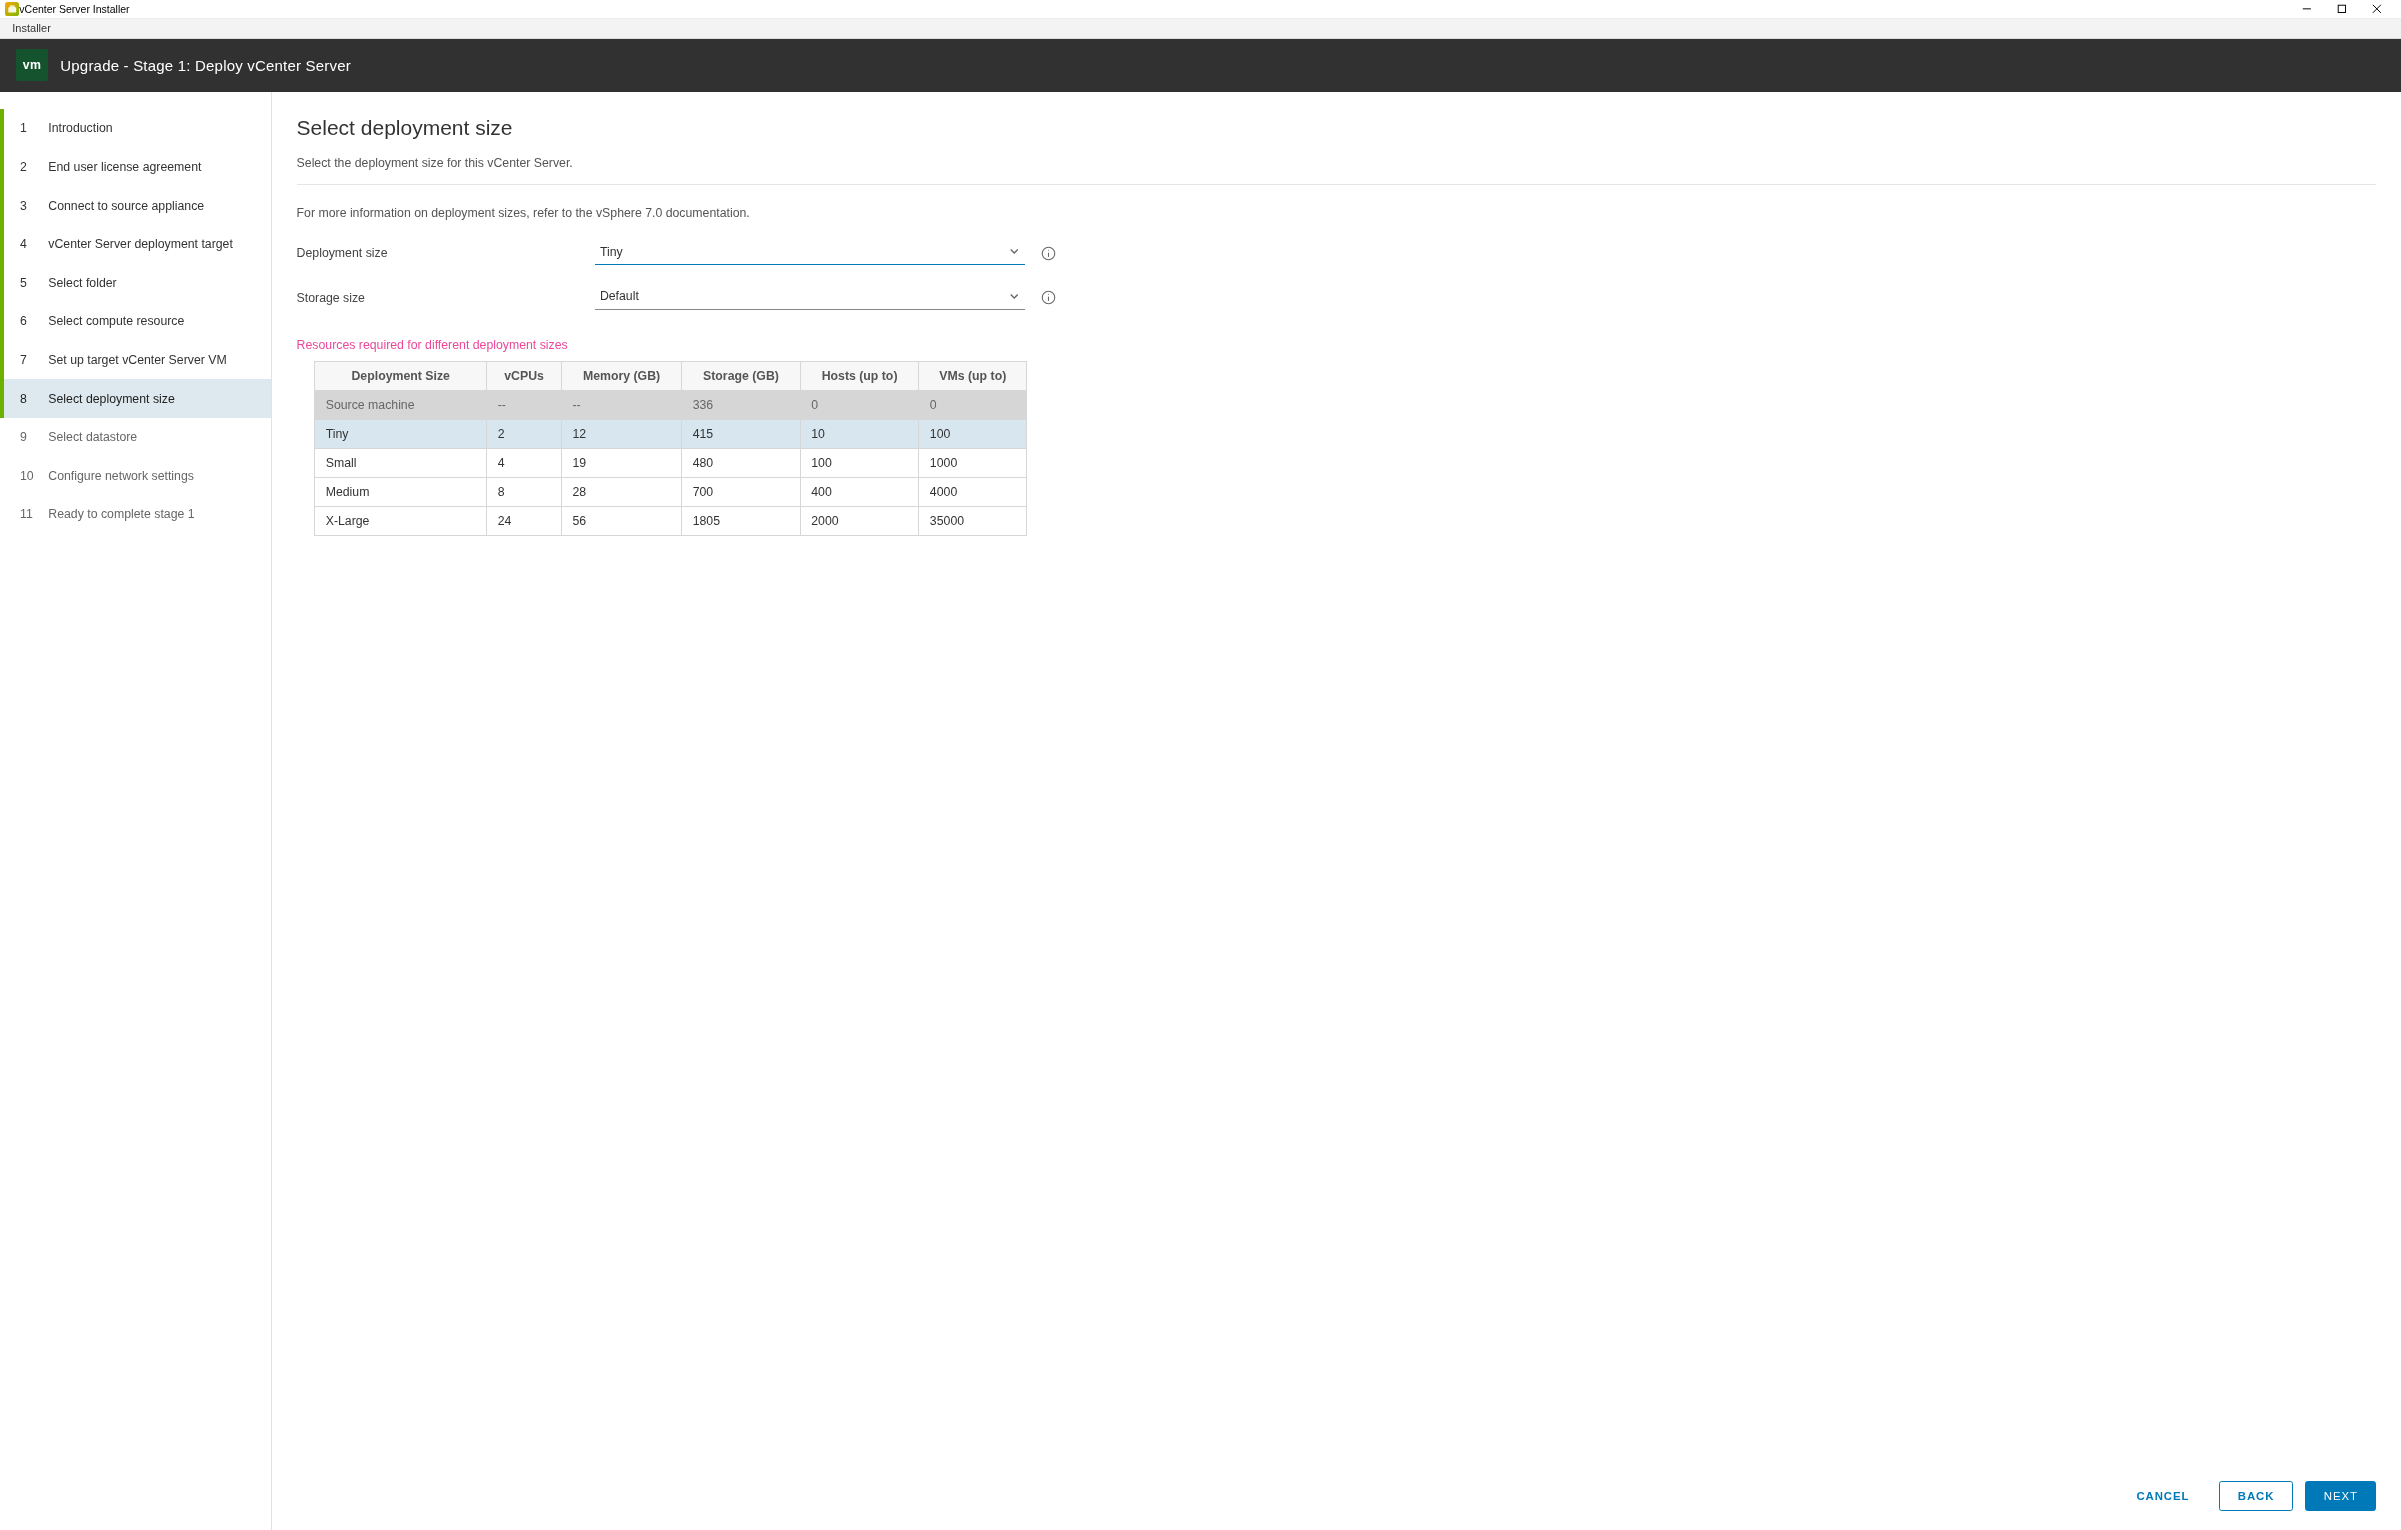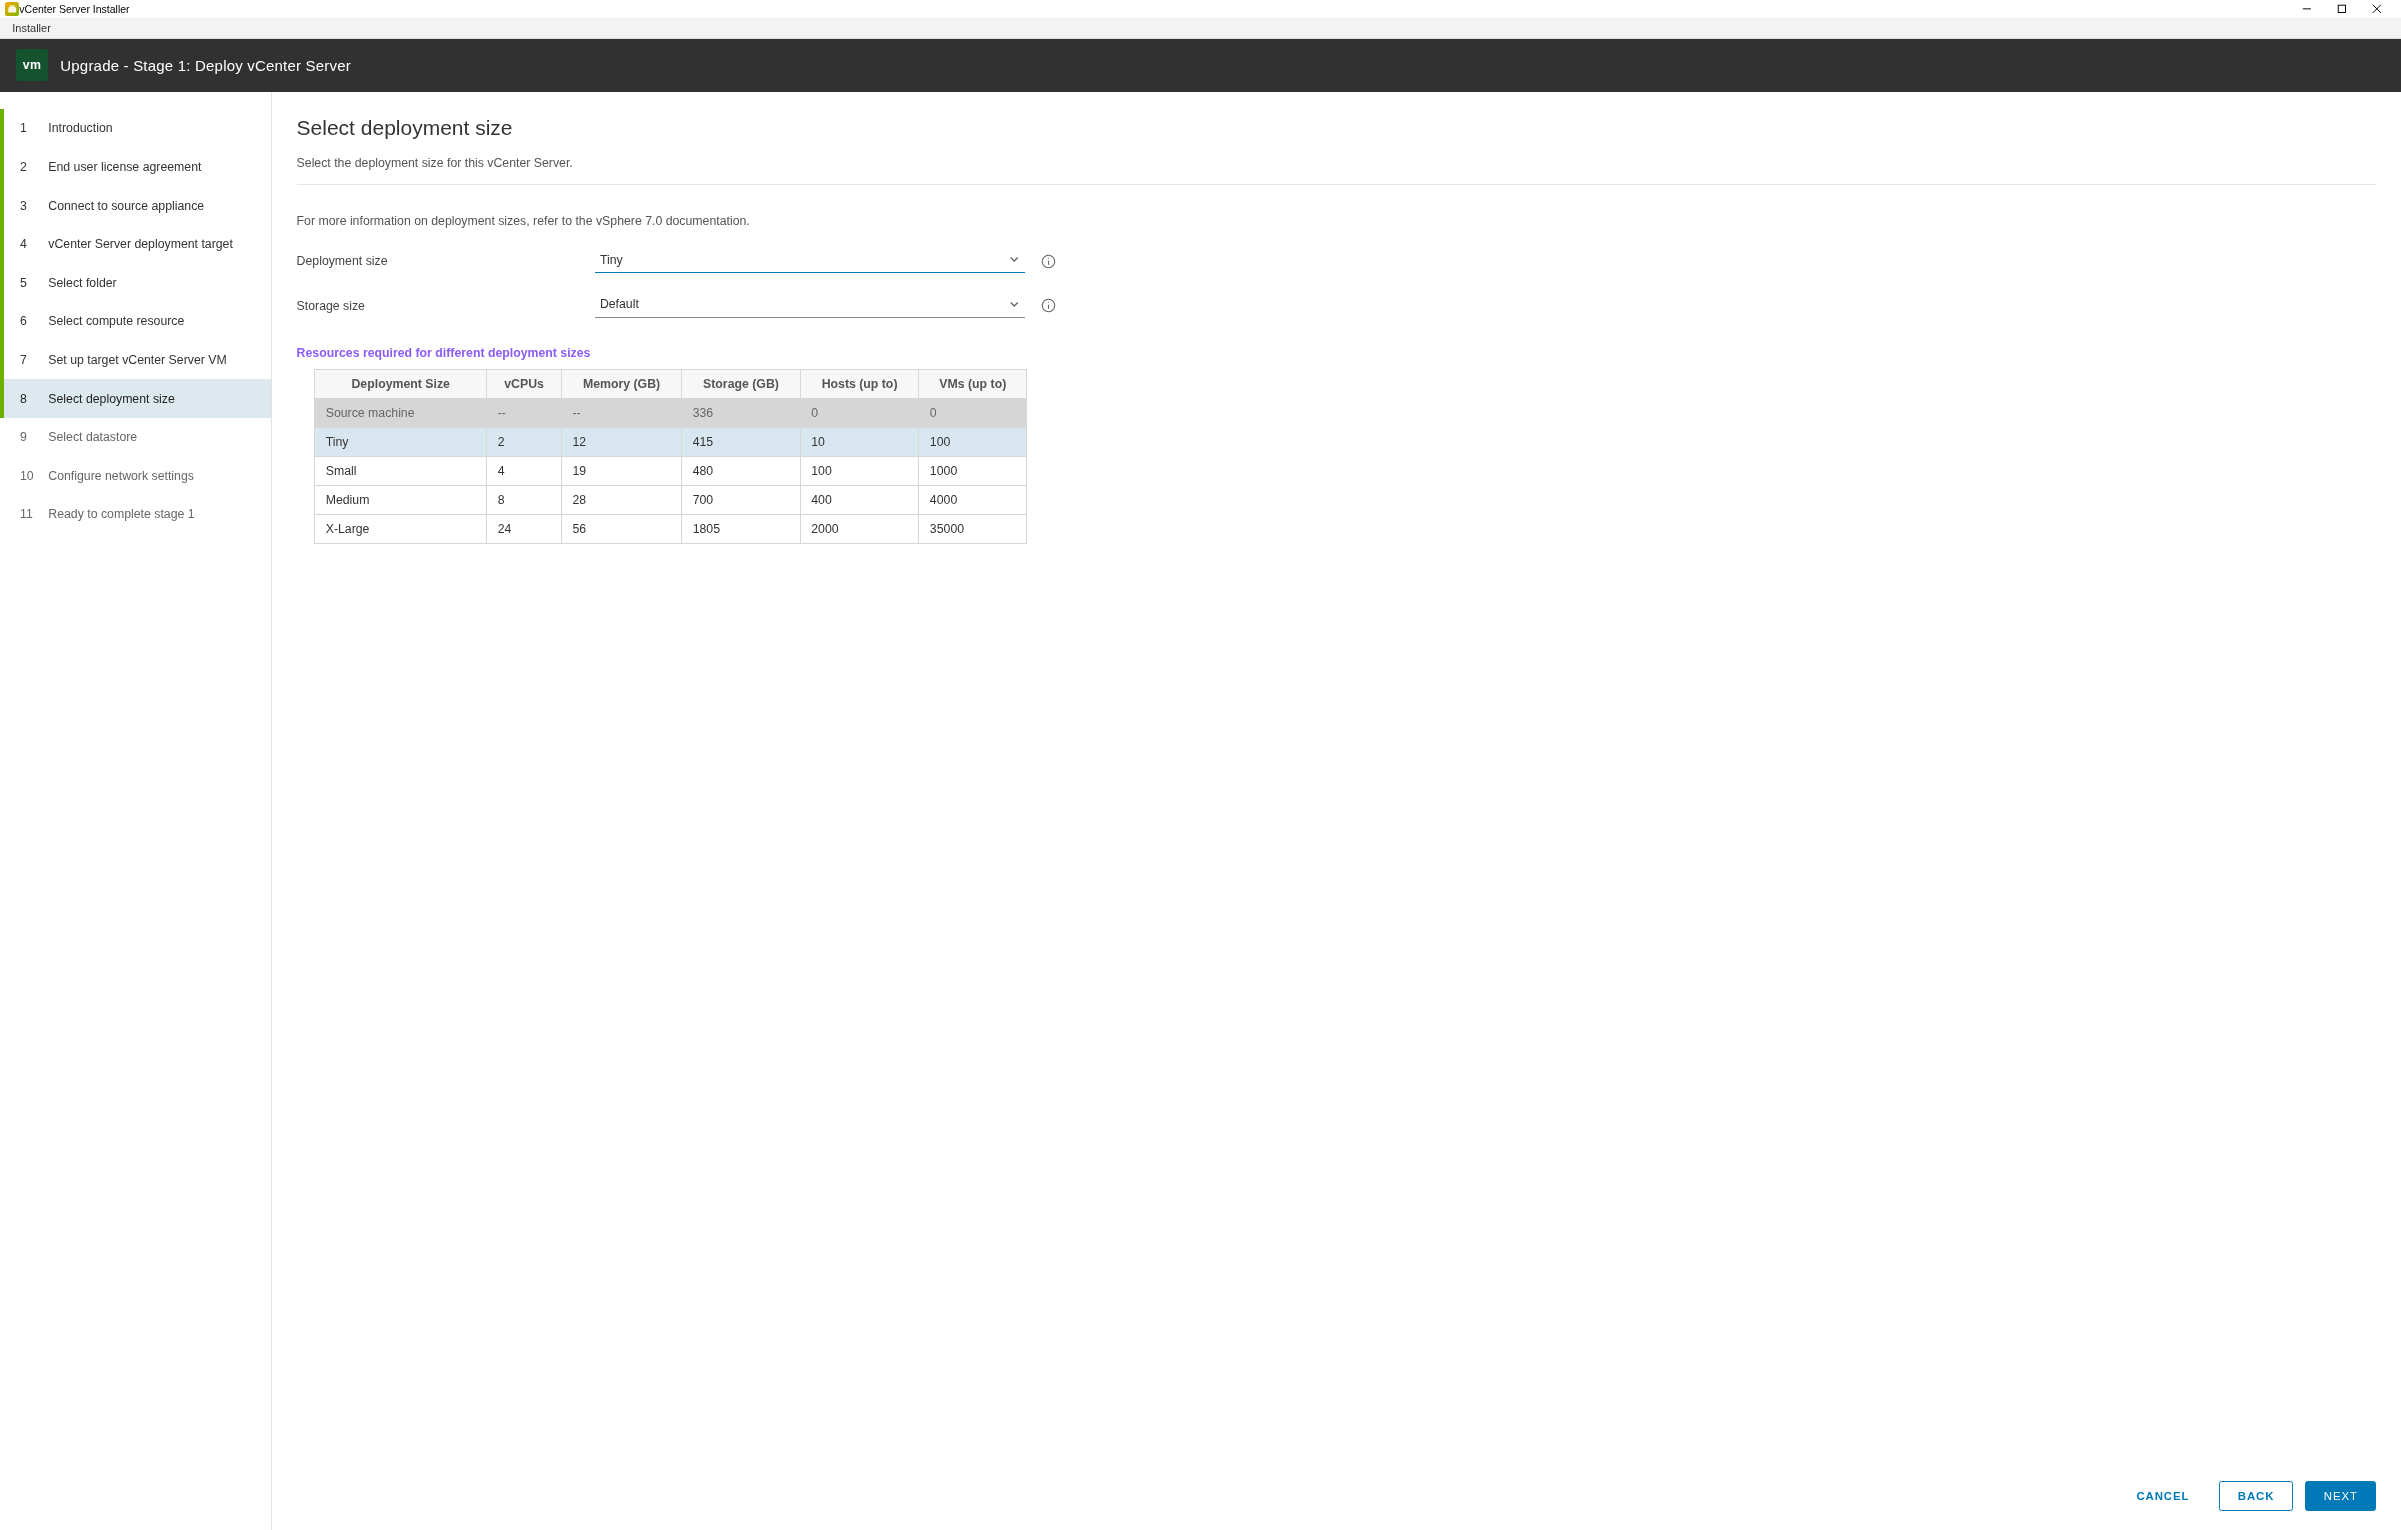--- a/index.html
+++ b/index.html
@@ -22,32 +22,32 @@
   
   .body { display:flex; height:calc(100% - 19.3px - 19.3px - 53px); }
   .sidebar { width:272px; border-right:0.9px solid #e2e2e2; padding:17.6px 0 17.6px 0; }
   .steps { list-style:none; }
   .step { display:flex; gap:12.3px; padding:12.3px 14px 12.3px 16px; font-size:12.3px; color:#666; border-left:4.4px solid transparent; }
   .step.completed { border-left-color:#6db100; color:#333;}
   .step.active { border-left-color:#6db100; background:#dde9ef; color:#222; font-weight:500;}
   .step-num { width:16px; text-align:left; color:inherit;}
   .main { flex:1; padding:24.6px 24.6px 0 24.6px; display:flex; flex-direction:column; position:relative;}
   h1.page-title { font-size:21px; font-weight:400; color:#333; margin-bottom:16px;}
-  .subtitle { color:#555; padding-bottom:14px; border-bottom:0.9px solid #e5e5e5; margin-bottom:29px;}
+  .subtitle { color:#555; padding-bottom:14px; border-bottom:0.9px solid #e5e5e5; margin-bottom:21px;}
   .help-text { color:#555; margin-bottom:21px;}
   .form-row { display:flex; align-items:center; margin-bottom:21px;}
   .form-label { width:298px; color:#444;}
   .select-wrap { flex:0 0 430px; position:relative; }
   .sel { width:100%; padding:3.5px 23px 5.3px 5.3px; border:none; border-bottom:0.9px solid #888; font-size:12.3px; color:#333; background:transparent; appearance:none; outline:none;}
   .sel.primary { border-bottom:1.8px solid #0079b8; color:#333;}
   .caret { position:absolute; right:5.3px; top:4.4px; pointer-events:none;}
   .caret svg{ width:10.5px;height:10.5px; stroke:#666; stroke-width:1.5; fill:none;}
   .info-icon { margin-left:16px; width:16px; height:16px; display:inline-flex; align-items:center; justify-content:center;}
   .info-icon svg{ width:15px;height:15px; stroke:#666; stroke-width:1.3; fill:none;}
-  .section-title { font-weight:700; color:#8b5cf6; margin-top:7px; margin-bottom:8.8px;}
+  .section-title { font-weight:400; color:#ec4899; margin-top:7px; margin-bottom:8.8px;}
   table.resources { border-collapse:collapse; width:713px; margin-left:17.6px; font-size:12.3px;}
   table.resources th, table.resources td { border:0.9px solid #d7d7d7; padding:7px 10.5px; text-align:left; }
   table.resources th { background:#f7f7f7; font-weight:600; color:#555; text-align:center; }
   table.resources th:first-child{ width:172px;}
   tr.row-source td { background:#d6d6d6; color:#666;}
   tr.row-selected td { background:#d8e7ef; }
   
   .footer { position:absolute; right:24.6px; bottom:19.3px; display:flex; gap:12.3px; align-items:center;}
   .btn { padding:8px 17.6px; font-size:11.4px; letter-spacing:0.9px; border-radius:2.6px; cursor:pointer; }
   .btn-cancel { border:none; background:none; color:#0079b8; font-weight:600;}

